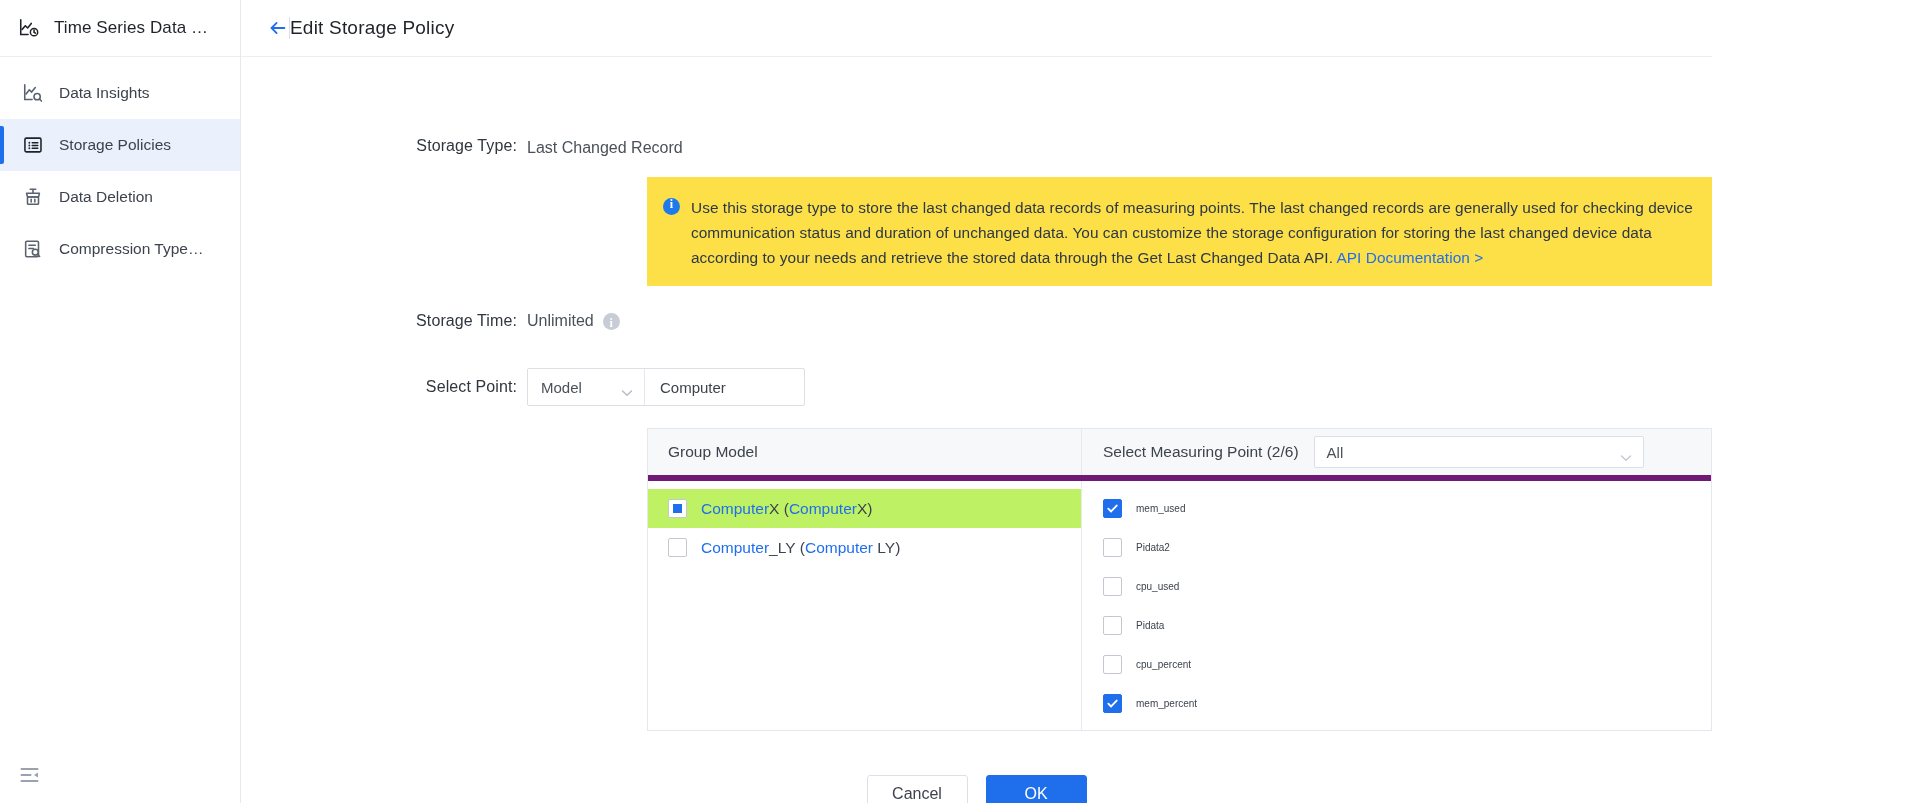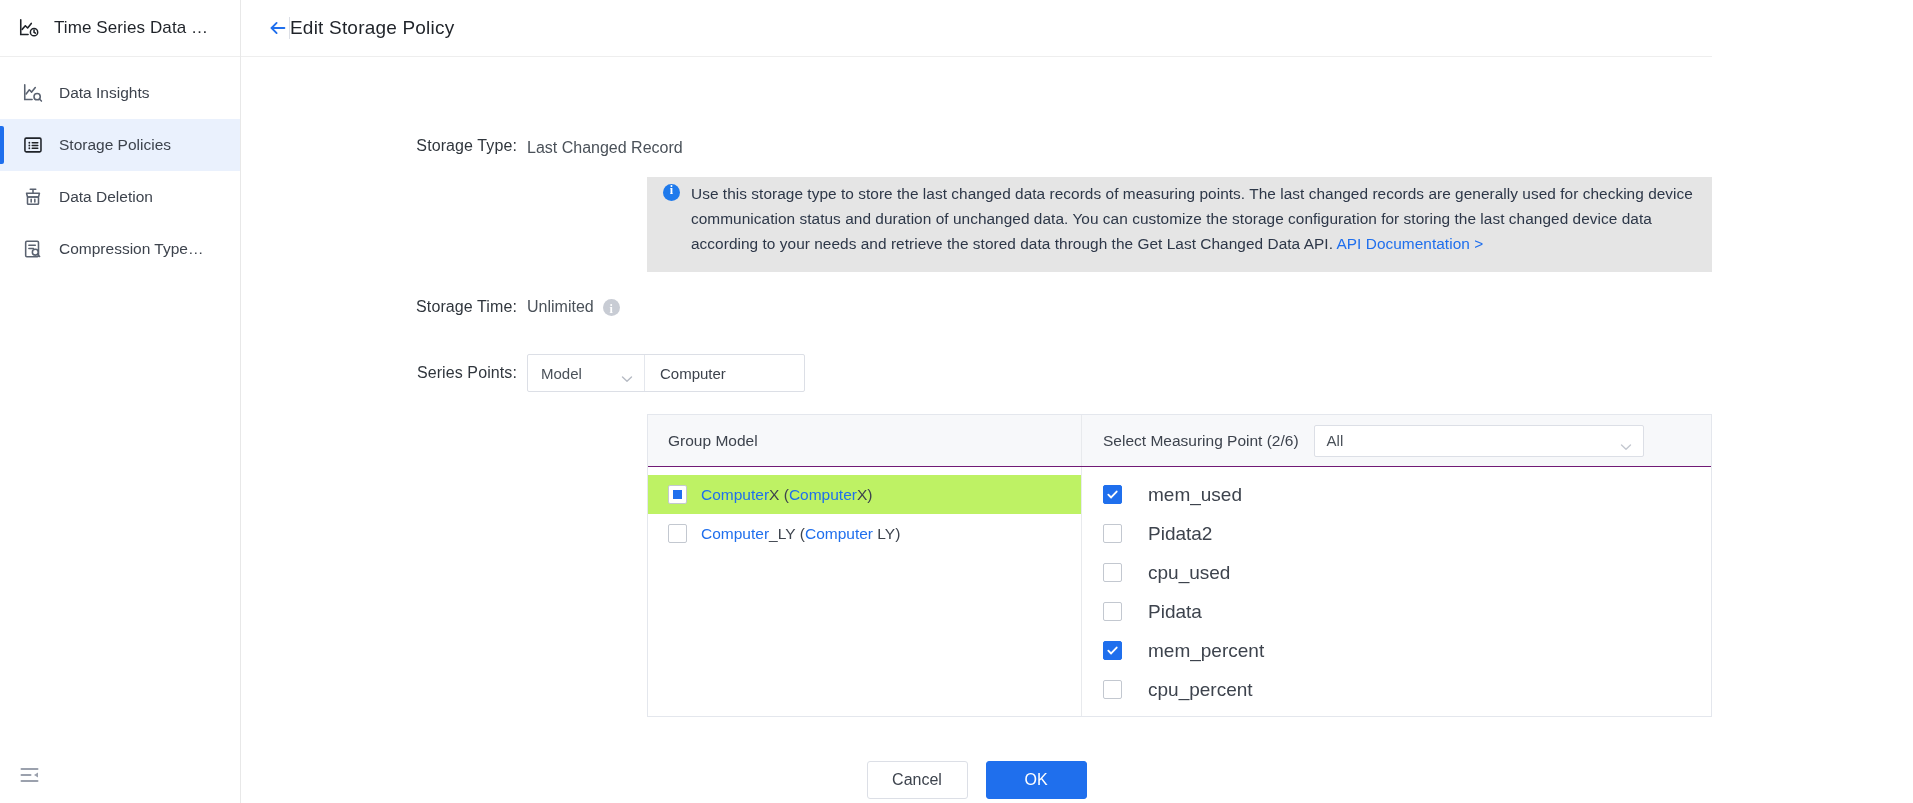--- a/index.html
+++ b/index.html
@@ -79,22 +79,22 @@
     letter-spacing: .1px;
   }
 
   .row-storage-type { margin-top: 80px; }
   .static-val { font-size: 16px; color: #4a5159; line-height: 22px; }
 
   .row-infobox { margin-top: 18px; }
   .infobox {
     margin-left: 406px;
     width: 1065px;
-    background: #e5e5e5;
-    padding: 4px 18px 16px 16px;
+    background: #fde047;
+    padding: 18px 18px 16px 16px;
     display: flex; gap: 11px;
     align-items: flex-start;
   }
   .info-circle {
     width: 17px; height: 17px; flex: 0 0 17px; margin-top: 3px;
     border-radius: 50%; background: #1f7aec;
     position: relative;
   }
   .info-circle:before {
     content: "i"; position: absolute; left: 0; right: 0; top: -1px;
@@ -147,21 +147,21 @@
   .picker {
     margin-left: 406px; margin-top: 22px;
     width: 1065px; height: 303px;
     border: 1px solid #e4e7ed;
     background: #fff;
     display: flex; flex-direction: column;
   }
   .picker-head {
     height: 52px; flex: 0 0 52px;
     background: #f7f8fa;
-    border-bottom: 1px solid #701a75;
+    border-bottom: 6px solid #701a75;
     display: flex; align-items: center;
   }
   .ph-left {
     width: 434px; flex: 0 0 434px;
     padding-left: 20px; font-size: 15.5px; color: #3d434d;
     height: 100%; display: flex; align-items: center;
     border-right: 1px solid #e8eaed;
   }
   .ph-right {
     flex: 1 1 auto; display: flex; align-items: center;
@@ -187,22 +187,22 @@
     height: 39px; display: flex; align-items: center;
     padding-left: 20px; gap: 14px; cursor: pointer;
     font-size: 15.5px;
   }
   .g-row.sel { background: #bef264; }
   .g-name { color: #1f6fed; }
   .g-name .plain { color: #3d434d; }
 
   .m-row {
     height: 39px; display: flex; align-items: center;
-    gap: 26px; cursor: pointer;
-    font-size: 19px; color: #3d434d;
+    gap: 14px; cursor: pointer;
+    font-size: 10px; color: #3d434d;
   }
 
   .cb {
     width: 19px; height: 19px; flex: 0 0 19px;
     border: 1px solid #c3c8d0; border-radius: 2px; background: #fff;
     display: inline-flex; align-items: center; justify-content: center;
     cursor: pointer;
   }
   .cb.checked { background: #1f6fed; border-color: #1f6fed; }
   .cb.checked svg { display: block; }
@@ -330,21 +330,21 @@
           <div class="info-text"><span>Use this storage type to store the last changed data records of measuring points. The last changed records are generally used for checking device communication status and duration of unchanged data. You can customize the storage configuration for storing the last changed device data according to your needs and retrieve the stored data through the Get Last Changed Data API. </span><span class="info-link">API Documentation &gt;</span></div>
         </div>
       </div>
 
       <div class="form-row row-storage-time">
         <div class="form-label">Storage Time:</div>
         <div class="static-val"><span>Unlimited</span><span class="info-grey"></span></div>
       </div>
 
       <div class="form-row row-select-points">
-        <div class="form-label">Series Points:</div>
+        <div class="form-label">Select Point:</div>
         <div class="search-group">
           <div class="sel-model">
             <span>Model</span>
             <span class="chev">
               <svg viewBox="0 0 12 8" width="12" height="8" fill="none" stroke="#b6bbc4" stroke-width="1.4">
                 <path d="M1.5 2L6 6.3 10.5 2" stroke-linecap="round" stroke-linejoin="round"></path>
               </svg>
             </span>
           </div>
           <div class="search-field">
@@ -413,35 +413,35 @@
             </div>
 
             <div class="m-row">
               <span class="cb">
                 
               </span>
               <span>Pidata</span>
             </div>
 
             <div class="m-row">
+              <span class="cb">
+                
+              </span>
+              <span>cpu_percent</span>
+            </div>
+
+            <div class="m-row">
               <span class="cb checked">
                 <svg viewBox="0 0 14 14" width="13" height="13" fill="none" stroke="#ffffff" stroke-width="2">
                   <path d="M2.5 7.2l3 3 6-6.4" stroke-linecap="round" stroke-linejoin="round"></path>
                 </svg>
               </span>
               <span>mem_percent</span>
             </div>
 
-            <div class="m-row">
-              <span class="cb">
-                
-              </span>
-              <span>cpu_percent</span>
-            </div>
-
           </div>
         </div>
       </div>
 
       <div class="footer">
         <button class="btn btn-cancel">Cancel</button>
         <button class="btn btn-ok">OK</button>
       </div>
 
     </div>

